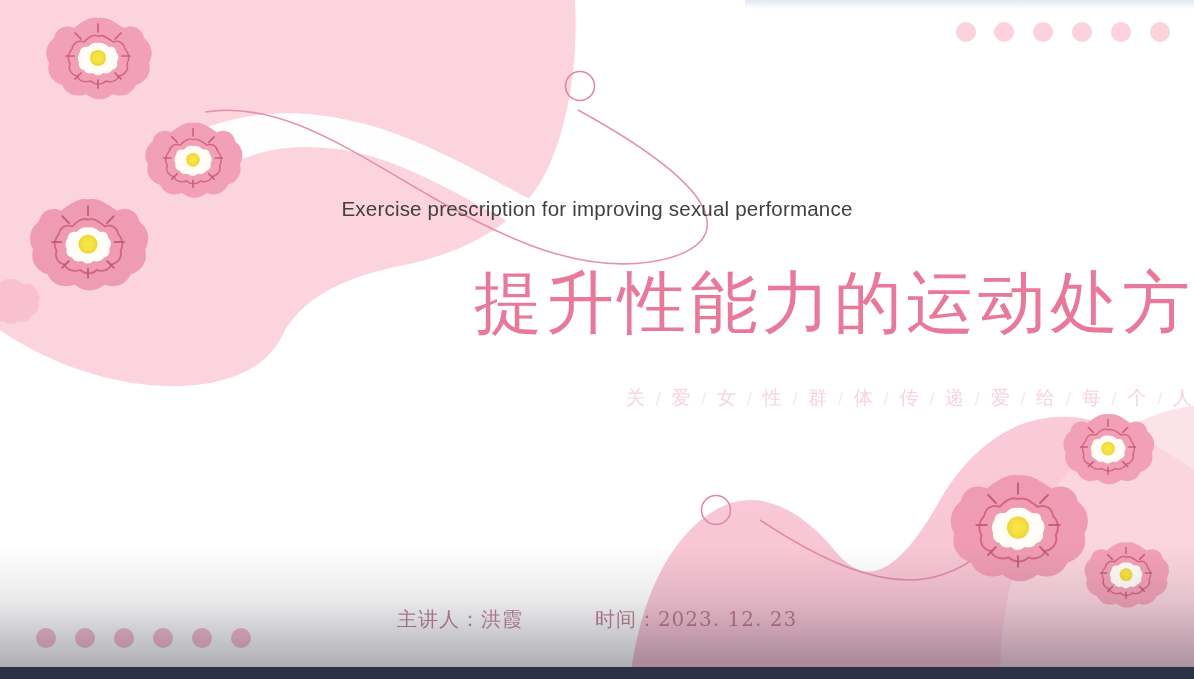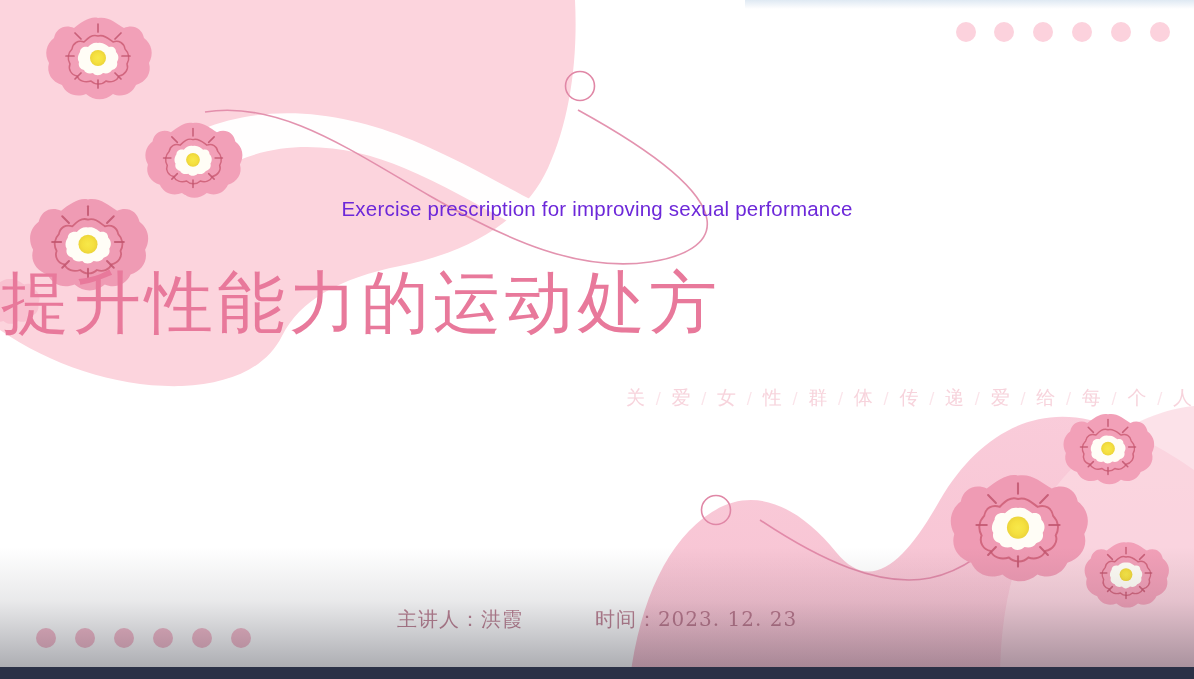--- a/index.html
+++ b/index.html
@@ -31,26 +31,26 @@
     position: absolute;
     white-space: nowrap;
     z-index: 40;
   }
   #subtitle-en {
     left: 0; right: 0;
     top: 197px;
     text-align: center;
     font-size: 20.5px;
     letter-spacing: .2px;
-    color: #6d28d9;
+    color: #404040;
   }
   #title-cn {
-    left: 1px; right: 0;
+    left: 16px; right: 0;
     top: 258px;
-    text-align: left;
+    text-align: right;
     font-family: "DejaVu Sans", "Liberation Sans", sans-serif;
     font-size: 68px;
     font-weight: 400;
     letter-spacing: 4px;
     color: #e8799b;
   }
   #tagline {
     left: 0; right: 0;
     top: 385px;
     text-align: right;

